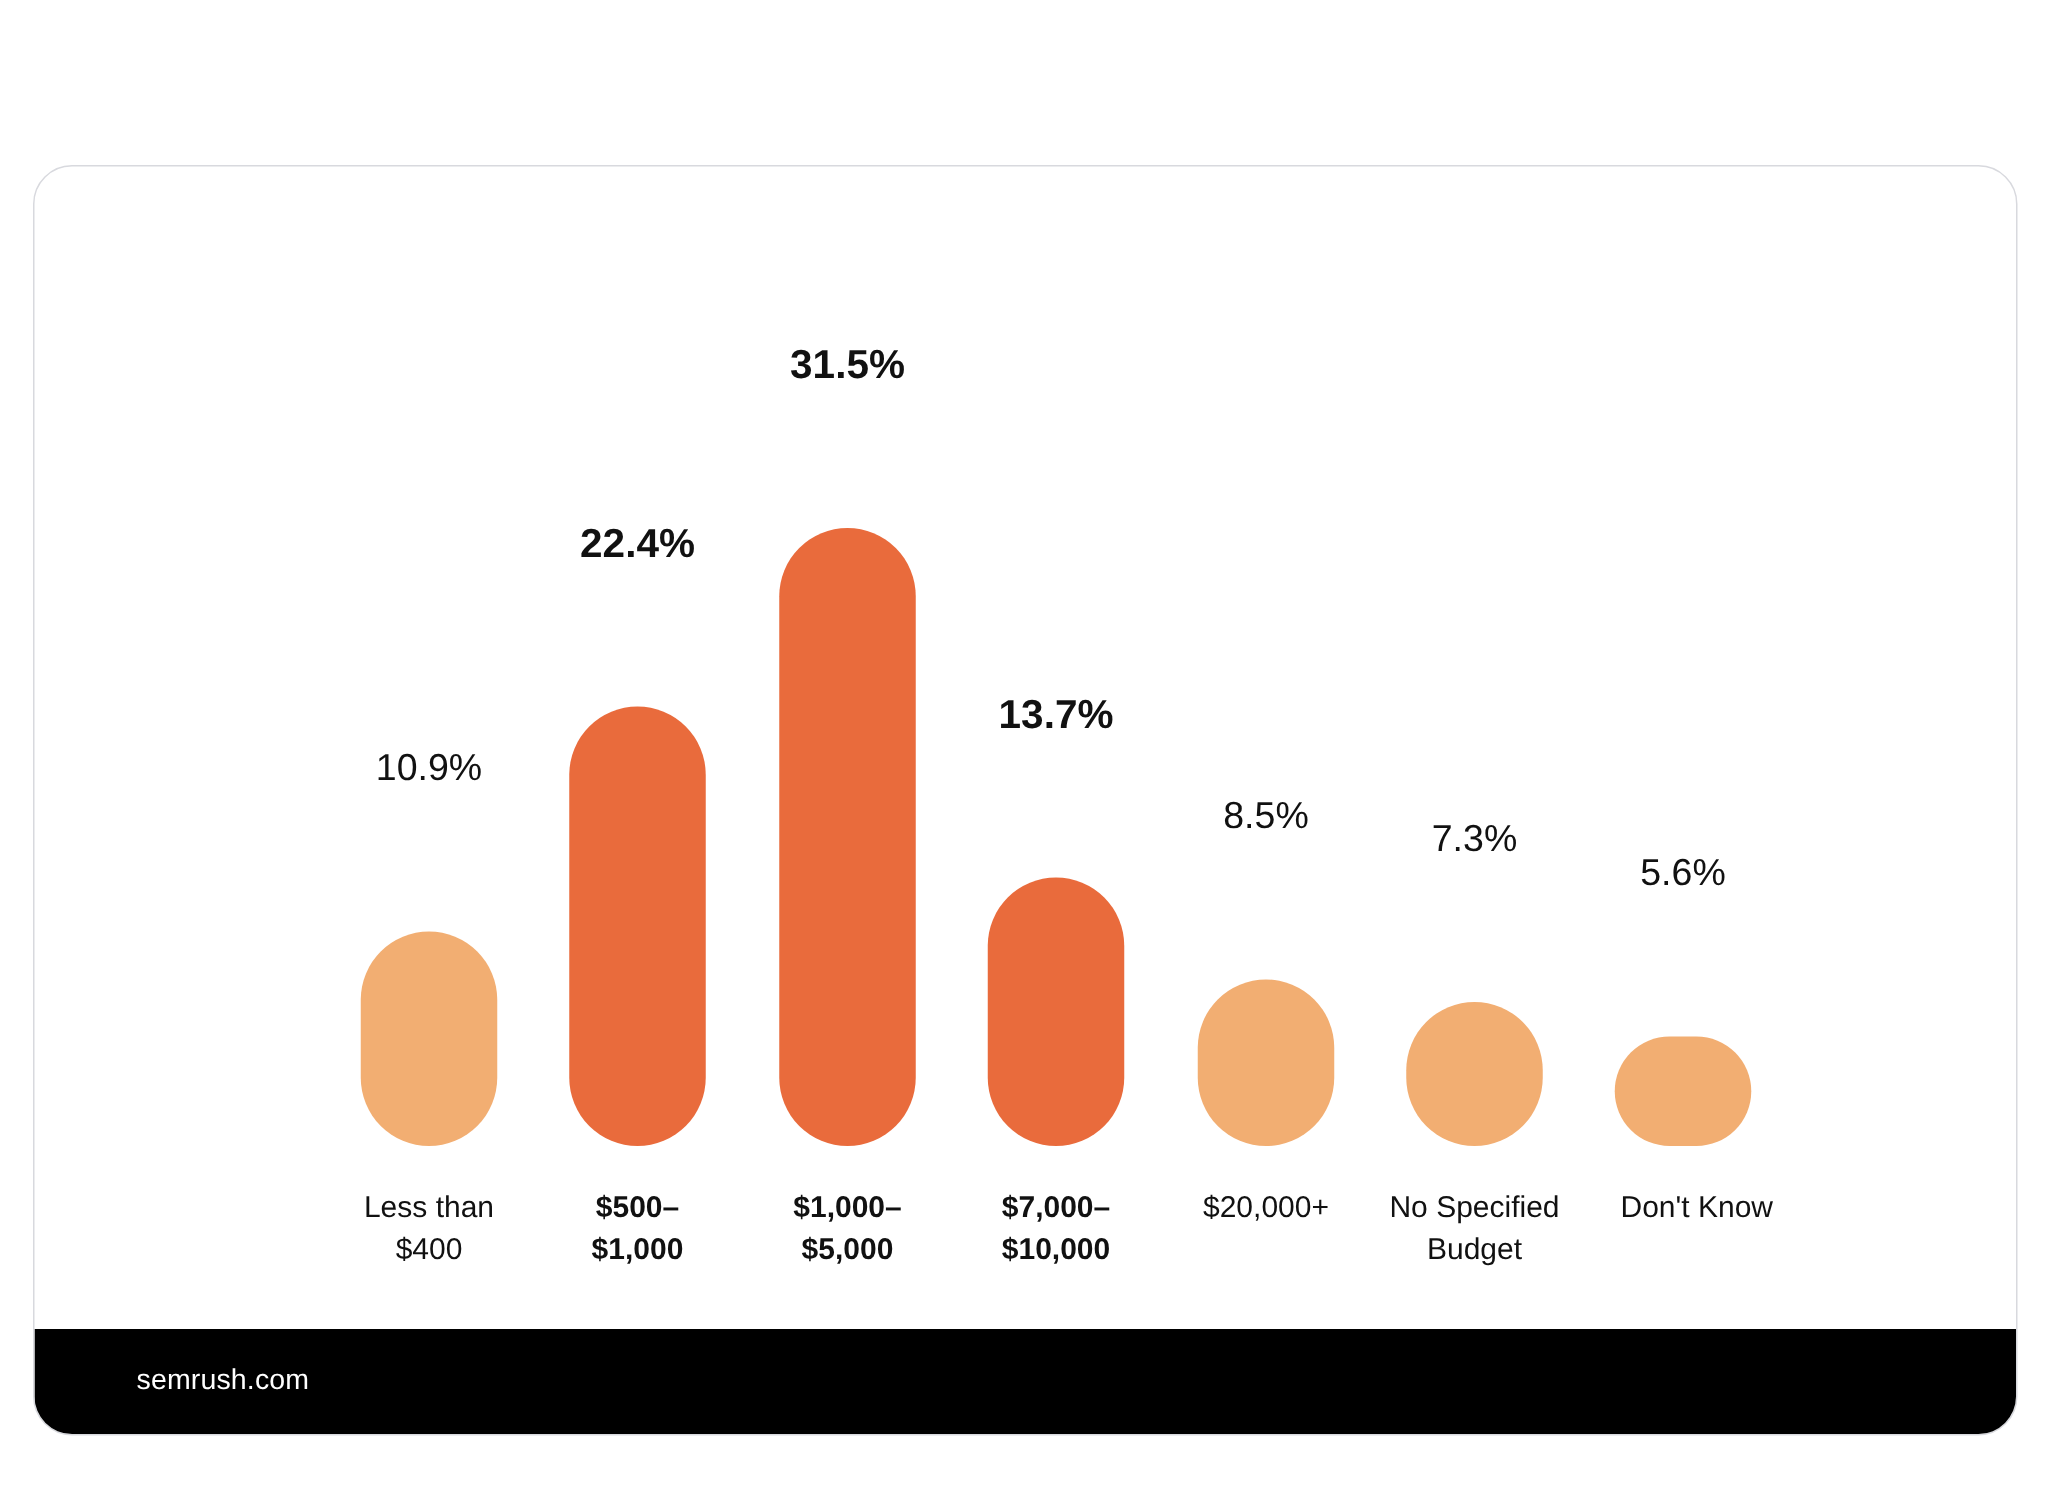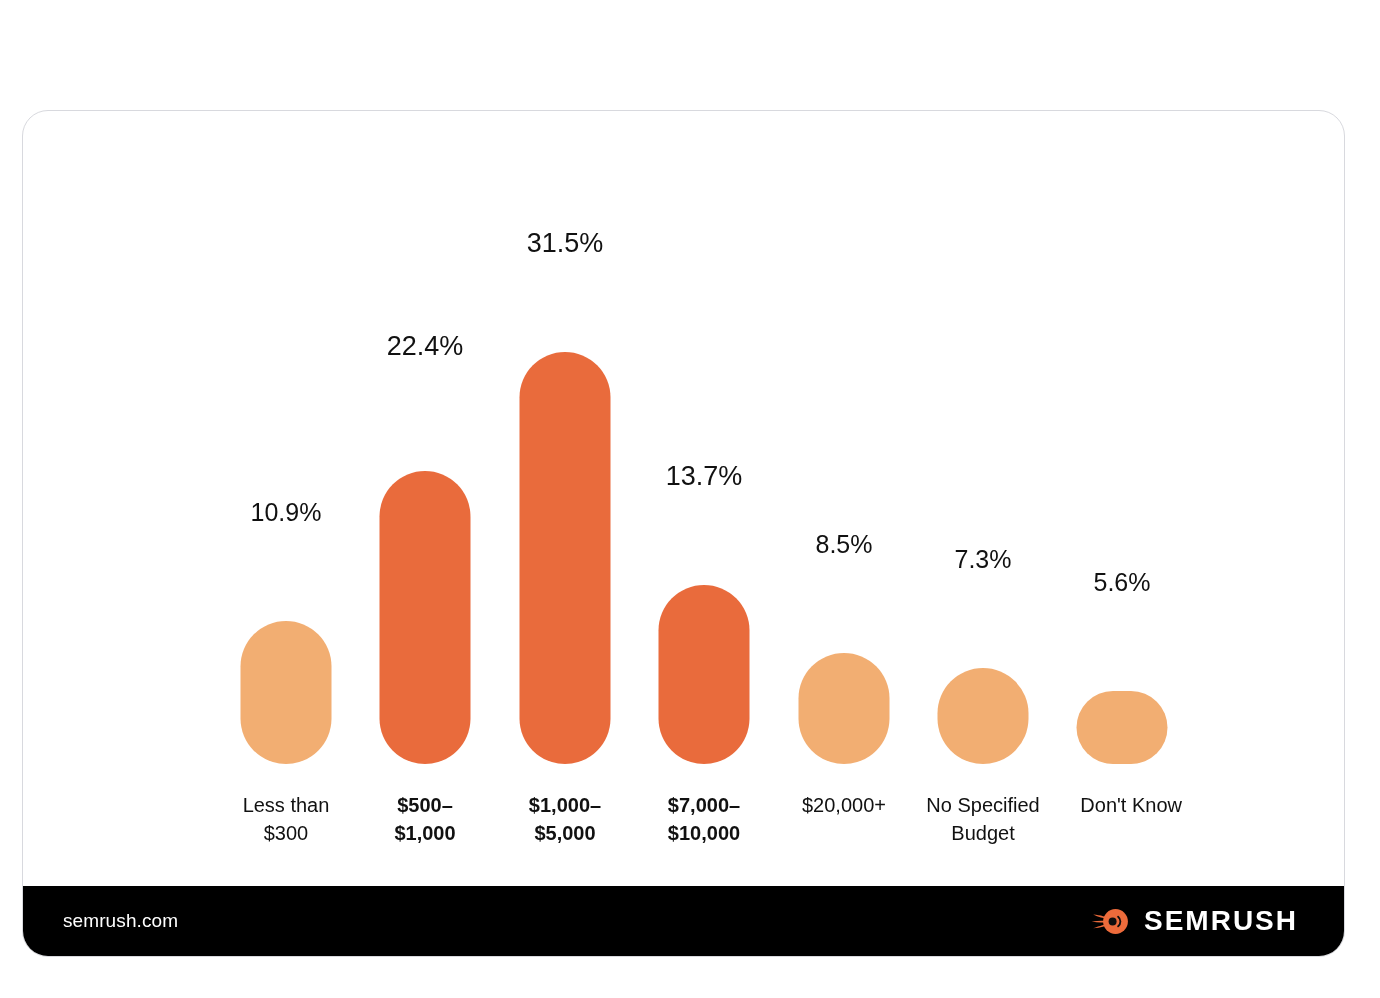--- a/index.html
+++ b/index.html
@@ -65,21 +65,21 @@
 
   .bar-value {
     position: absolute;
     width: 100%;
     text-align: center;
     font-size: 25px;
     color: #111111;
     line-height: 28px;
     white-space: nowrap;
   }
-  .bar-value.strong { font-weight: 400; font-size: 27px; }
+  .bar-value.strong { font-weight: 700; font-size: 27px; }
 
   .bar-shape {
     position: absolute;
     left: 50%;
     transform: translateX(-50%);
     width: 91px;
     border-radius: 46px;
   }
 
   .bar-label {
@@ -106,21 +106,21 @@
   .footer-bar {
     position: absolute;
     left: 0;
     right: 0;
     bottom: 0;
     height: 70px;
     background: #000000;
     display: flex;
     align-items: center;
     justify-content: space-between;
-    padding: 0 46px 0 40px;
+    padding: 0 46px 0 68px;
     box-sizing: border-box;
   }
   .footer-url {
     color: #ffffff;
     font-size: 19px;
     letter-spacing: 0.1px;
   }
   .brand-logo {
     display: flex;
     align-items: center;
@@ -141,25 +141,25 @@
 
 
   <div class="card">
 
     <div class="chart">
 
       <div class="bar-group" style="left:203px;">
         <div class="bar-value" style="bottom:430px;margin-top:32px;">10.9%</div>
         <div class="bar-shape" style="bottom:192px;height:143px;background:#F2AE72;"></div>
         <div class="bar-label" style="bottom:137px;">Less than</div>
-        <div class="bar-label" style="bottom:109px;">$300</div>
+        <div class="bar-label" style="bottom:109px;">$400</div>
       </div>
 
       <div class="bar-group" style="left:342px;">
-        <div class="bar-value strong" style="bottom:596px;">22.4%</div>
+        <div class="bar-value strong" style="bottom:580px;">22.4%</div>
         <div class="bar-shape" style="bottom:192px;height:293px;background:#E96B3C;"></div>
         <div class="bar-label strong" style="bottom:137px;">$500–</div>
         <div class="bar-label strong" style="bottom:109px;">$1,000</div>
       </div>
 
       <div class="bar-group" style="left:482px;">
         <div class="bar-value strong" style="bottom:699px;">31.5%</div>
         <div class="bar-shape" style="bottom:192px;height:412px;background:#E96B3C;"></div>
         <div class="bar-label strong" style="bottom:137px;">$1,000–</div>
         <div class="bar-label strong" style="bottom:109px;">$5,000</div>
@@ -189,27 +189,16 @@
         <div class="bar-value" style="bottom:360px;">5.6%</div>
         <div class="bar-shape" style="bottom:192px;height:73px;background:#F2AE72;"></div>
         <div class="bar-label" style="bottom:137px;text-align:right;">Don't Know</div>
       </div>
 
     </div>
 
 
     <div class="footer-bar">
       <span class="footer-url">semrush.com</span>
-      <span class="brand-logo">
-        <svg class="brand-mark" viewBox="0 0 40 31">
-          <circle cx="24.5" cy="15.5" r="12.4" fill="#ED6B3B"></circle>
-          <path d="M2.2 8.6 C9.5 9.2 15.5 11.0 19.0 12.6 C14.0 12.9 7.5 11.4 2.2 8.6 Z" fill="#ED6B3B"></path>
-          <path d="M0.6 15.4 C8.6 14.3 15.2 14.6 19.2 15.4 C14.6 16.6 7.2 16.8 0.6 15.4 Z" fill="#ED6B3B"></path>
-          <path d="M2.2 22.3 C9.3 19.5 15.7 18.0 19.0 18.3 C15.2 20.1 9.3 21.8 2.2 22.3 Z" fill="#ED6B3B"></path>
-          <path d="M27.7 9.9 a7.3 7.3 0 0 1 0 11.2 a0.95 0.95 0 0 1 -1.35 -1.3 a5.4 5.4 0 0 0 0 -8.6 a0.95 0.95 0 0 1 1.35 -1.3 Z" fill="#0F0F0F"></path>
-          <circle cx="21.6" cy="15.5" r="4.0" fill="#0F0F0F"></circle>
-        </svg>
-        <span class="brand-word">SEMRUSH</span>
-      </span>
     </div>
 
   </div>
 </div>
 
 </body></html>

